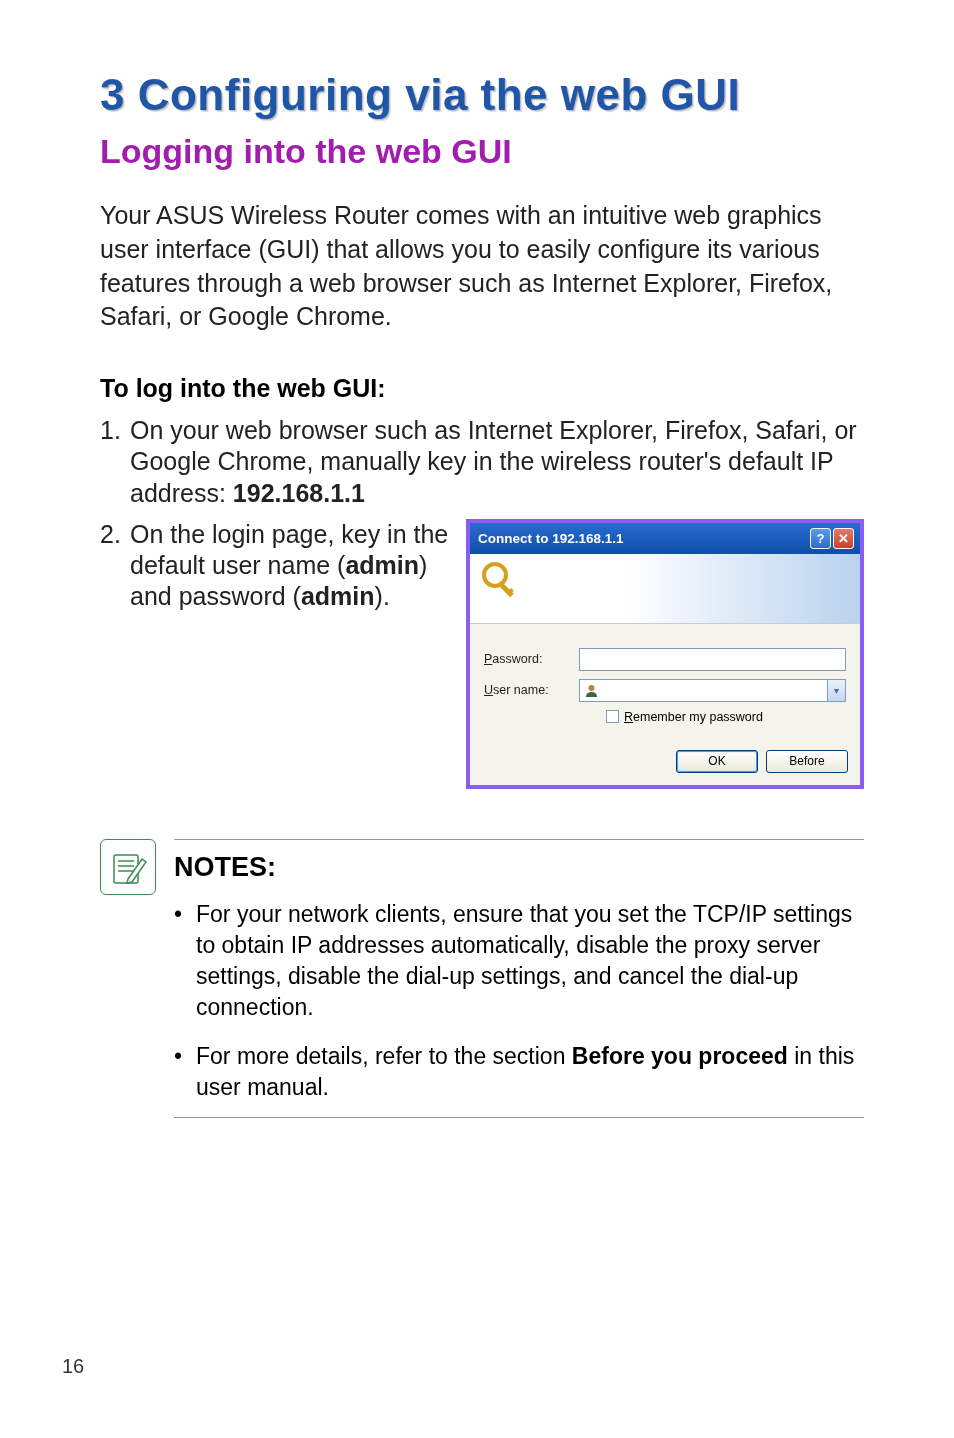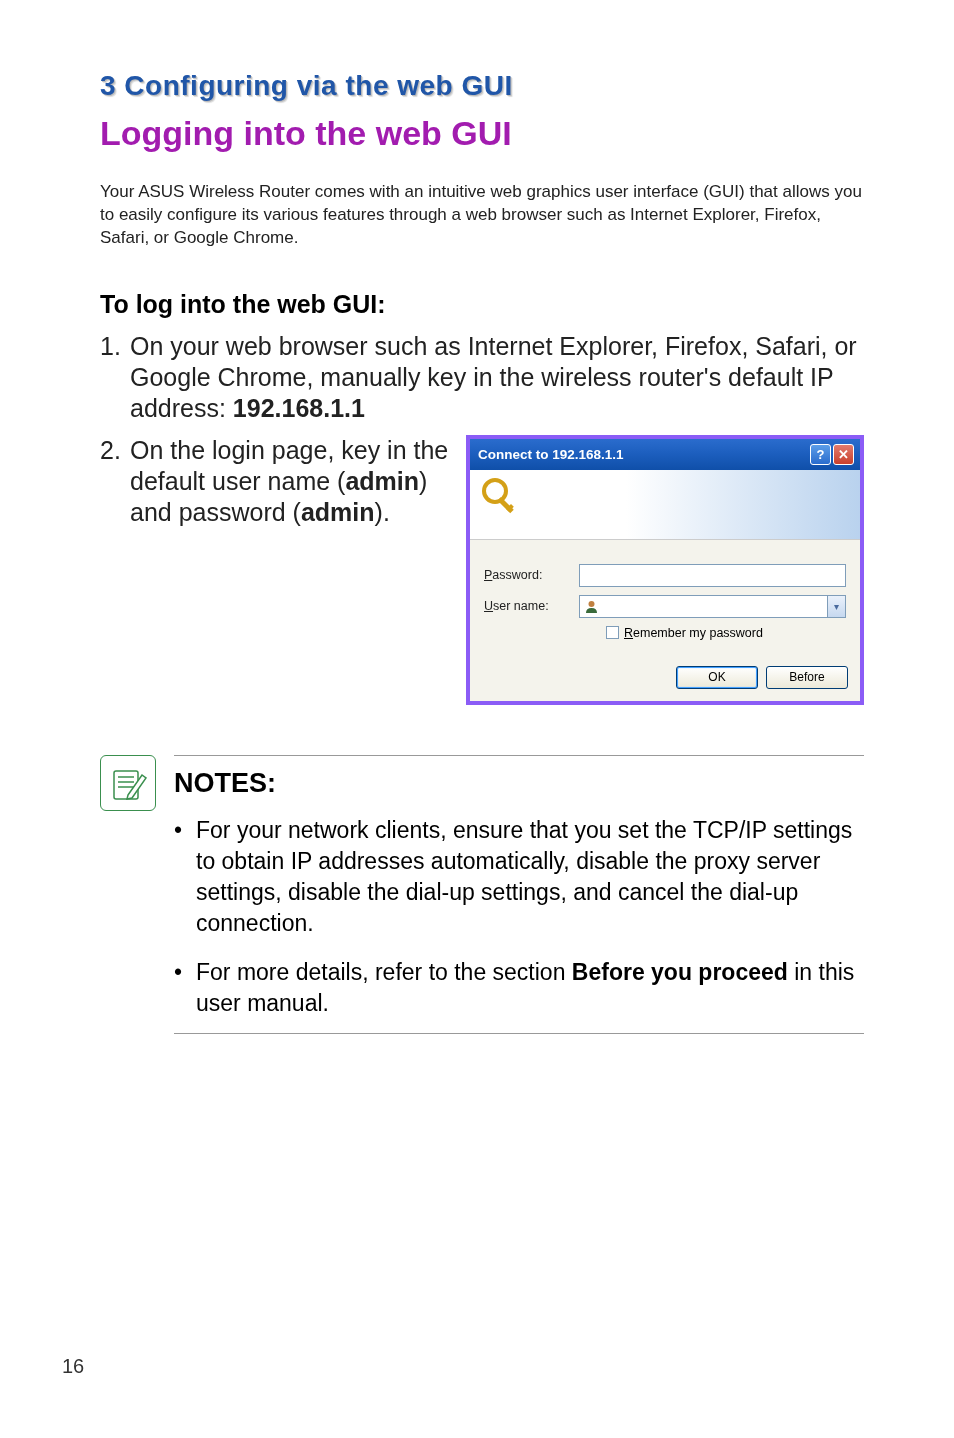--- a/index.html
+++ b/index.html
@@ -9,35 +9,35 @@
     }
     body {
       font-family: "Segoe UI", Arial, sans-serif;
       background: #fff;
       width: 954px;
       height: 1438px;
       position: relative;
       padding: 70px 90px 40px 100px;
     }
     .chapter-title {
-      font-size: 28px;
+      font-size: 44px;
       font-weight: 700;
       color: #2056a8;
       text-shadow: 1px 1px 0 #bbb, 2px 2px 1px rgba(0,0,0,0.15);
       margin-bottom: 12px;
       letter-spacing: 0.5px;
     }
     .section-title {
       font-size: 34px;
       font-weight: 600;
       color: #a21caf;
       margin-bottom: 28px;
     }
     .intro-text {
-      font-size: 17px;
+      font-size: 25px;
       color: #222;
       line-height: 1.35;
       margin-bottom: 40px;
       font-weight: 300;
     }
     .sub-title {
       font-size: 25px;
       font-weight: 700;
       color: #000;
       margin-bottom: 12px;

